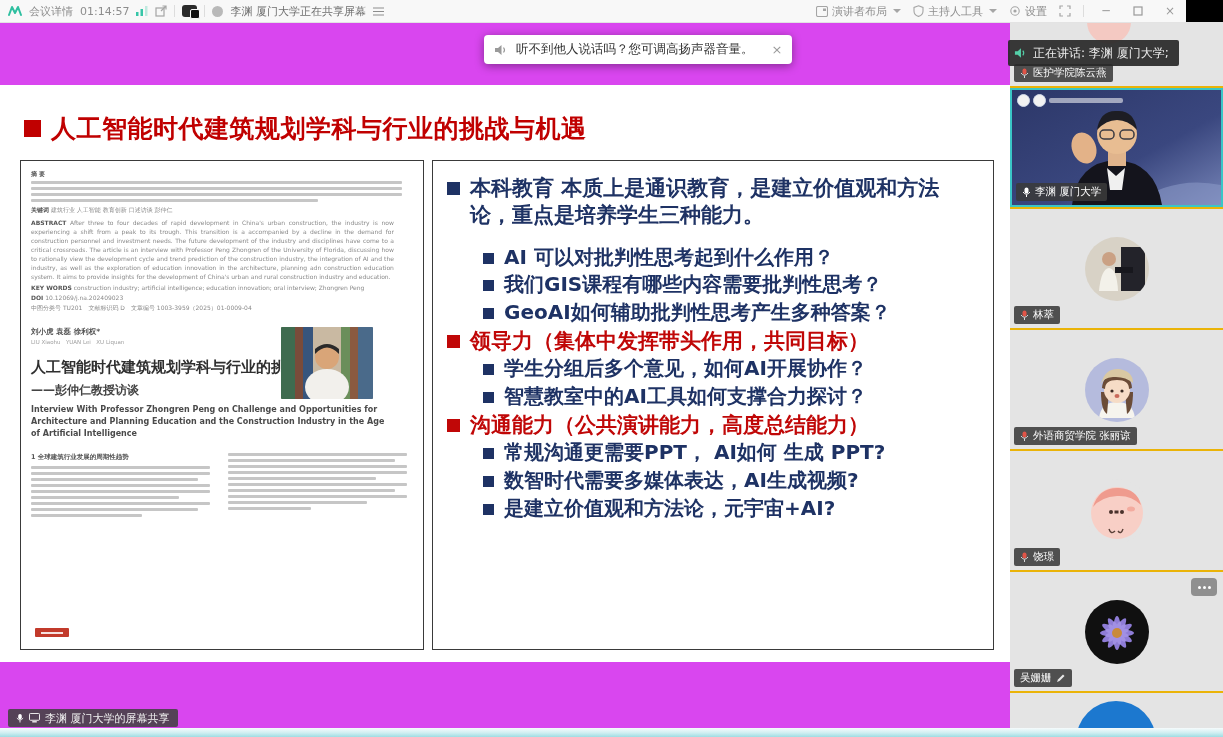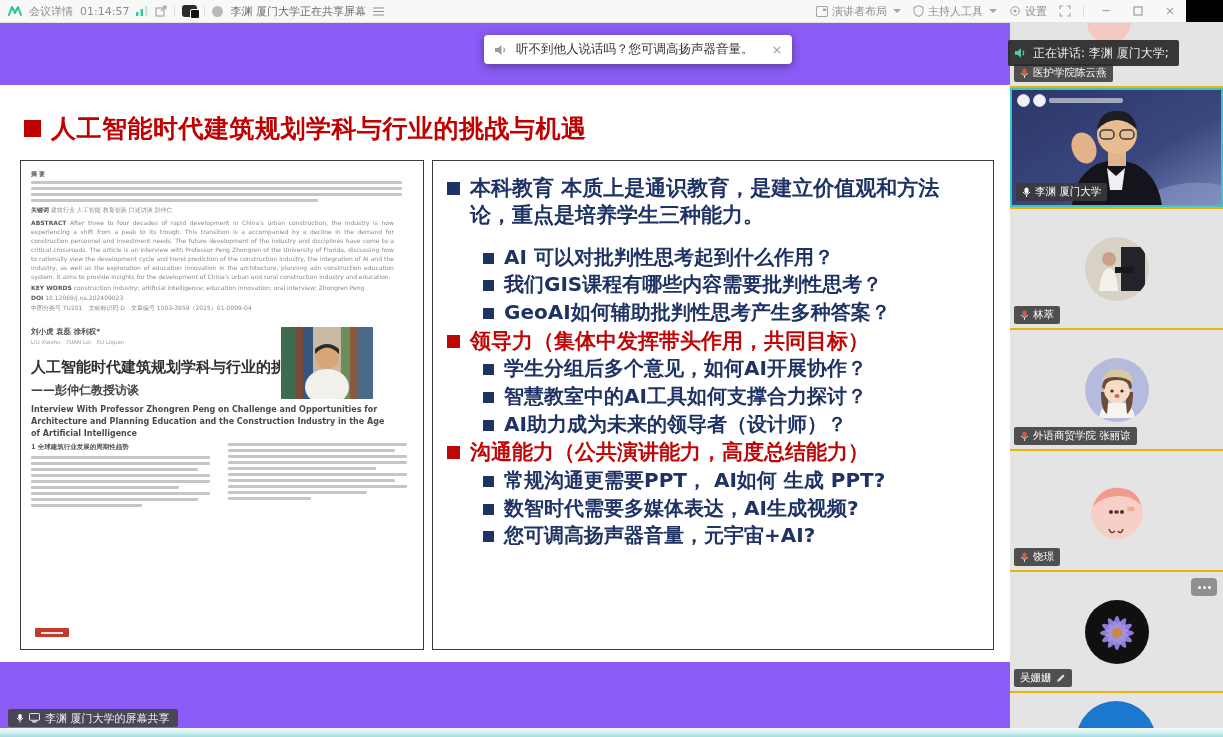--- a/index.html
+++ b/index.html
@@ -17,21 +17,21 @@
   .tb-item{display:flex;align-items:center;gap:4px;cursor:default;}
   .caret{width:0;height:0;border-left:4px solid transparent;border-right:4px solid transparent;
          border-top:4px solid #a6a6a6;margin-left:2px;}
   .winbtn{width:20px;height:16px;display:flex;align-items:center;justify-content:center;color:#9a9a9a;font-size:12px;}
   .rec-badge{width:15px;height:12px;background:#2b2b2b;border-radius:3px;position:relative;}
   .rec-badge:after{content:"";position:absolute;right:-3px;bottom:-2px;width:8px;height:8px;
                    background:#111;border:1px solid #f8f8f8;border-radius:2px;}
   .gray-dot{width:11px;height:11px;border-radius:50%;background:#b9b9b9;}
 
   
-  .main{position:absolute;left:0;top:22px;width:1010px;height:706px;background:#8b5cf6;}
+  .main{position:absolute;left:0;top:22px;width:1010px;height:706px;background:#d946ef;}
   .slide{position:absolute;left:0;top:63px;width:1010px;height:577px;background:#ffffff;}
 
   .slide-title{position:absolute;left:24px;top:27px;display:flex;align-items:center;gap:10px;}
   .slide-title .tsq{width:17px;height:17px;background:#c00000;flex:none;}
   .slide-title .ttext{font-size:25px;font-weight:800;color:#c00000;letter-spacing:.5px;white-space:nowrap;}
 
   .panel{position:absolute;top:75px;height:490px;background:#fff;border:1px solid #3a3a3a;box-sizing:border-box;}
   .panel-left{left:20px;width:404px;padding:8px 10px;}
   .panel-right{left:432px;width:562px;padding:12px 14px;}
 
@@ -41,21 +41,21 @@
   .bar{height:3px;background:#c6c6c6;border-radius:1px;margin:3px 0;}
   .b90{width:90%;}.b97{width:97%;}.b80{width:80%;}.b60{width:60%;}.b75{width:75%;}.b45{width:45%;}
   .p-abs-en{font-size:6px;color:#8a8a8a;text-align:justify;margin:4px 0 2px 0;width:95%;}
   .p-kw,.p-doi,.p-clc{font-size:6px;color:#8a8a8a;width:95%;margin:1px 0;}
   .p-photo{position:absolute;right:40px;top:158px;width:92px;height:72px;overflow:hidden;border-radius:1px;}
   .p-authors{margin-top:14px;font-size:7.5px;color:#555;font-weight:700;}
   .p-authors-en{font-size:5.5px;color:#a0a0a0;margin-top:1px;}
   .p-title{font-size:15px;font-weight:800;color:#2f2f2f;line-height:1.35;margin-top:10px;width:95%;}
   .p-sub{font-size:12px;font-weight:700;color:#444;margin-top:4px;}
   .p-title-en{font-size:8px;font-weight:700;color:#4a4a4a;line-height:1.5;margin-top:5px;width:94%;}
-  .p-cols{display:flex;gap:12px;}
+  .p-cols{display:flex;gap:12px;margin-top:10px;}
   .p-col{flex:1;}
   .p-h1{font-size:6.5px;font-weight:700;color:#555;margin:3px 0;}
   .p-redtag{position:absolute;left:4px;bottom:4px;width:34px;height:9px;background:#c23a2b;border-radius:1px;
             display:flex;align-items:center;justify-content:center;}
   .p-redtag i{display:block;width:22px;height:2px;background:#fff;opacity:.85;}
 
   
   .bl{display:flex;align-items:flex-start;margin:2px 0;line-height:1.28;}
   .sq{flex:none;background:currentColor;margin-right:10px;}
   .lvl1{font-size:21px;font-weight:800;}
@@ -295,39 +295,35 @@
             <span>领导力（集体中发挥带头作用，共同目标）</span>
           </div>
         <div class="bl lvl2 navy">
             <span class="sq"></span>
             <span>学生分组后多个意见，如何AI开展协作？</span>
           </div>
         <div class="bl lvl2 navy">
             <span class="sq"></span>
             <span>智慧教室中的AI工具如何支撑合力探讨？</span>
           </div>
-        <div class="bl lvl2 navy">
-            <span class="sq"></span>
-            <span>AI助力成为未来的领导者（设计师）？</span>
-          </div>
         <div class="bl lvl1 red">
             <span class="sq"></span>
             <span>沟通能力（公共演讲能力，高度总结能力）</span>
           </div>
         <div class="bl lvl2 navy">
             <span class="sq"></span>
             <span>常规沟通更需要PPT， AI如何 生成 PPT?</span>
           </div>
         <div class="bl lvl2 navy">
             <span class="sq"></span>
             <span>数智时代需要多媒体表达，AI生成视频?</span>
           </div>
         <div class="bl lvl2 navy">
             <span class="sq"></span>
-            <span>您可调高扬声器音量，元宇宙+AI?</span>
+            <span>是建立价值观和方法论，元宇宙+AI?</span>
           </div>
       </div>
 
     </div>
   </div>
 
   <div class="audio-toast">
     <svg width="14" height="12" viewBox="0 0 14 12">
         <path d="M1 4 H4 L7.5 1 V11 L4 8 H1 Z" fill="#9a9a9a"></path>
         <path d="M9.5 3.5 Q11.5 6 9.5 8.5" fill="none" stroke="#9a9a9a" stroke-width="1.2"></path>

